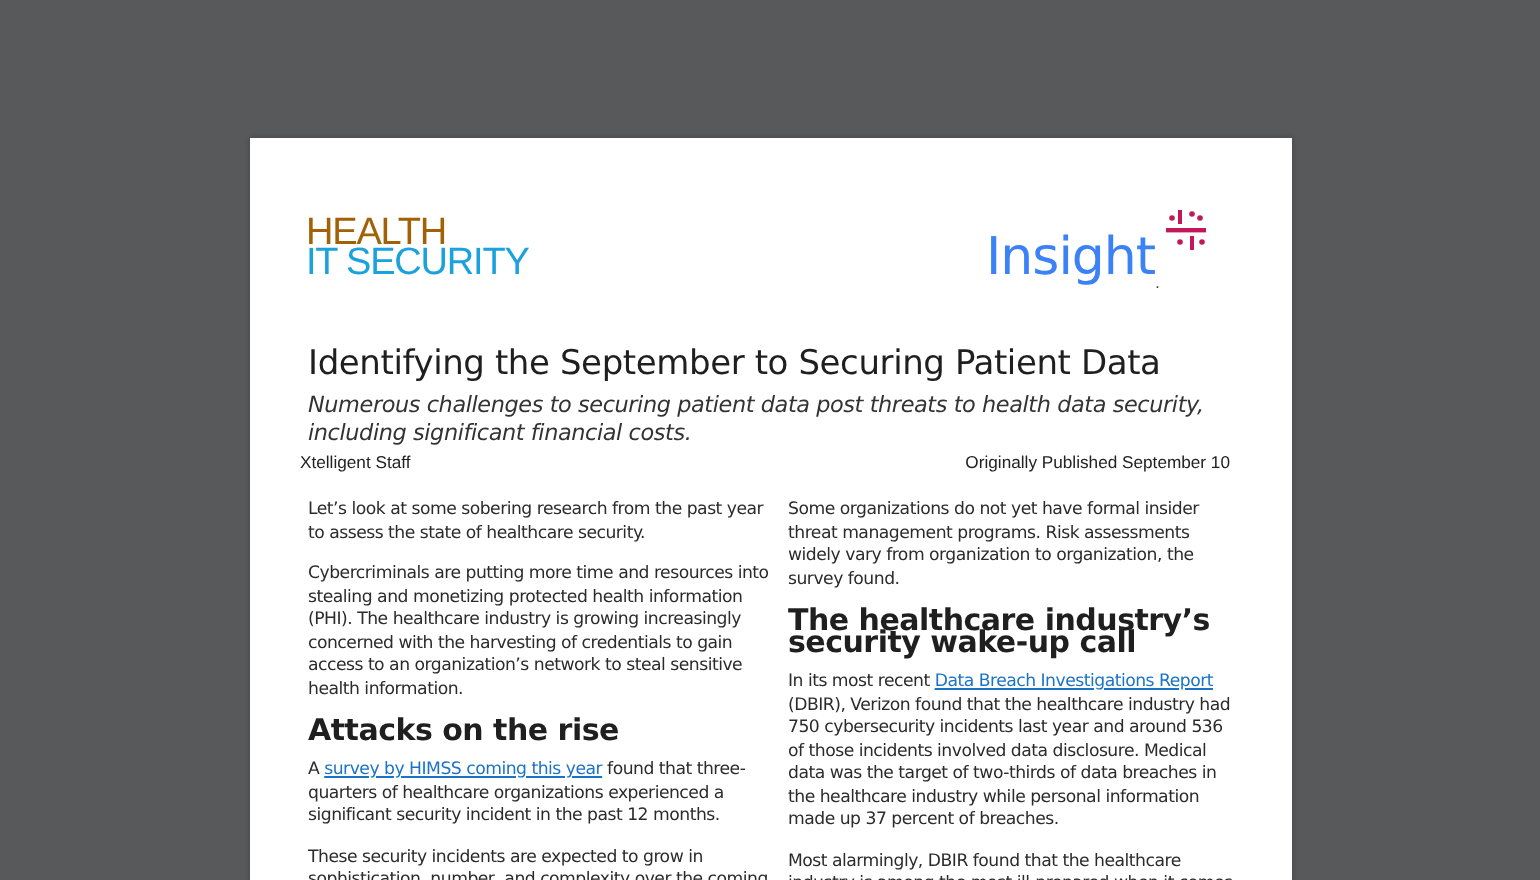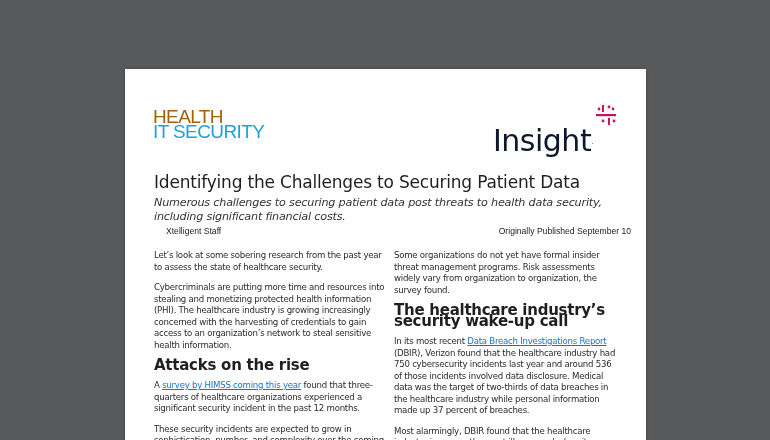--- a/index.html
+++ b/index.html
@@ -36,25 +36,25 @@
     .logo-health .l2 { color: #1ba2dc; display: block; }
     .logo-insight {
       position: absolute;
       left: 368px;
       top: 34px;
       display: flex;
       align-items: flex-start;
     }
     .logo-insight .word {
       font-family: "DejaVu Sans", sans-serif;
-      font-size: 30px;
-      color: #0f172a;
+      font-size: 26px;
+      color: #3b82f6;
       letter-spacing: -0.5px;
       line-height: 36px;
-      margin-top: 20px;
+      margin-top: 8px;
     }
     .logo-insight .dot {
       font-size: 8px;
       color: #3a2f2d;
       margin-top: 34px;
     }
     .logo-insight .mark {
       width: 24px;
       height: 24px;
       margin-left: 1px;
@@ -76,21 +76,21 @@
       width: 470px;
       font-family: "DejaVu Sans", sans-serif;
       font-style: italic;
       font-size: 11.2px;
       line-height: 14px;
       color: #333333;
       letter-spacing: -0.2px;
     }
     .byline {
       position: absolute;
-      left: 41px;
+      left: 25px;
       top: 157px;
       width: 465px;
       display: flex;
       justify-content: space-between;
       font-family: "Liberation Sans", sans-serif;
       font-size: 8.6px;
       color: #222222;
     }
     .col {
       position: absolute;
@@ -137,21 +137,21 @@
       <rect x="8" y="2" width="2" height="7" fill="#c2185b"></rect>
       <rect x="14" y="15" width="2" height="7" fill="#c2185b"></rect>
       <circle cx="5" cy="6" r="1.4" fill="#c2185b"></circle>
       <circle cx="19" cy="6" r="1.4" fill="#c2185b"></circle>
       <circle cx="9" cy="18" r="1.4" fill="#c2185b"></circle>
       <circle cx="20" cy="18" r="1.4" fill="#c2185b"></circle>
       <circle cx="15" cy="4" r="1.4" fill="#c2185b"></circle>
     </svg>
   </div>
 
-  <div class="title">Identifying the Challenges to Securing Patient Data</div>
+  <div class="title">Identifying the September to Securing Patient Data</div>
   <div class="subtitle">Numerous challenges to securing patient data post threats to health data security, including significant financial costs.</div>
 
   <div class="byline">
     <span>Xtelligent Staff</span>
     <span>Originally Published September 10</span>
   </div>
 
   <div class="col col-left">
     <p>Let’s look at some sobering research from the past year to assess the state of healthcare security.</p>
     <p>Cybercriminals are putting more time and resources into stealing and monetizing protected health information (PHI). The healthcare industry is growing increasingly concerned with the harvesting of credentials to gain access to an organization’s network to steal sensitive health information.</p>

